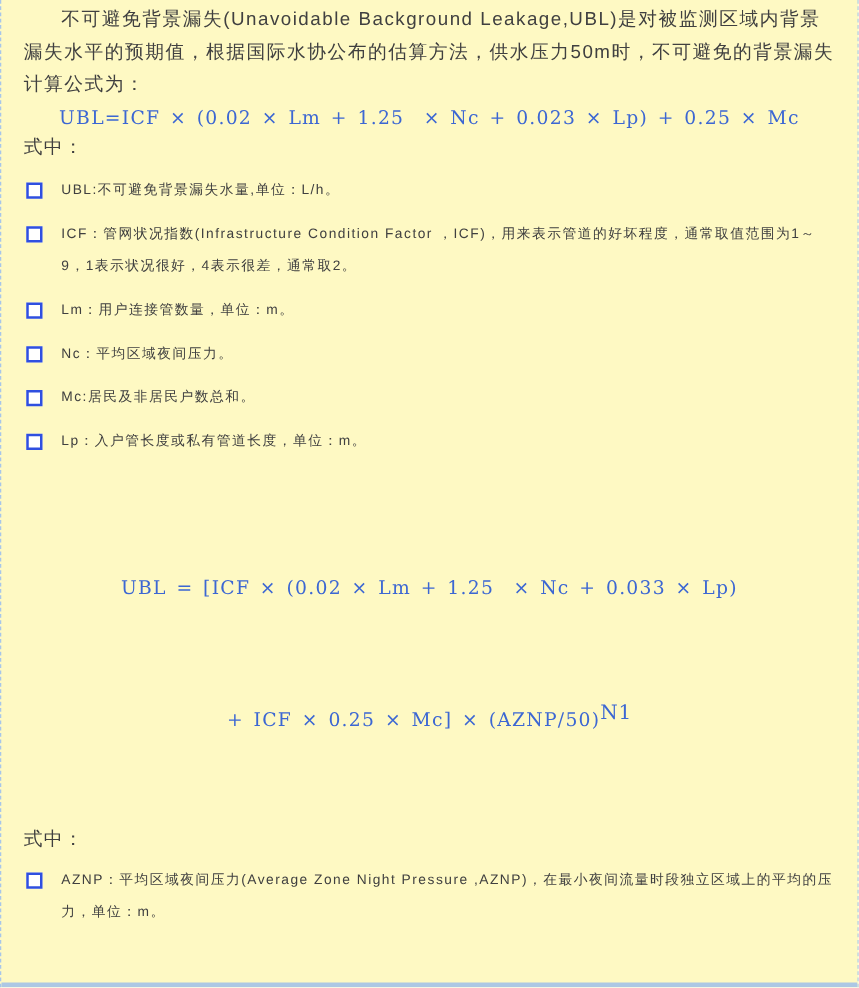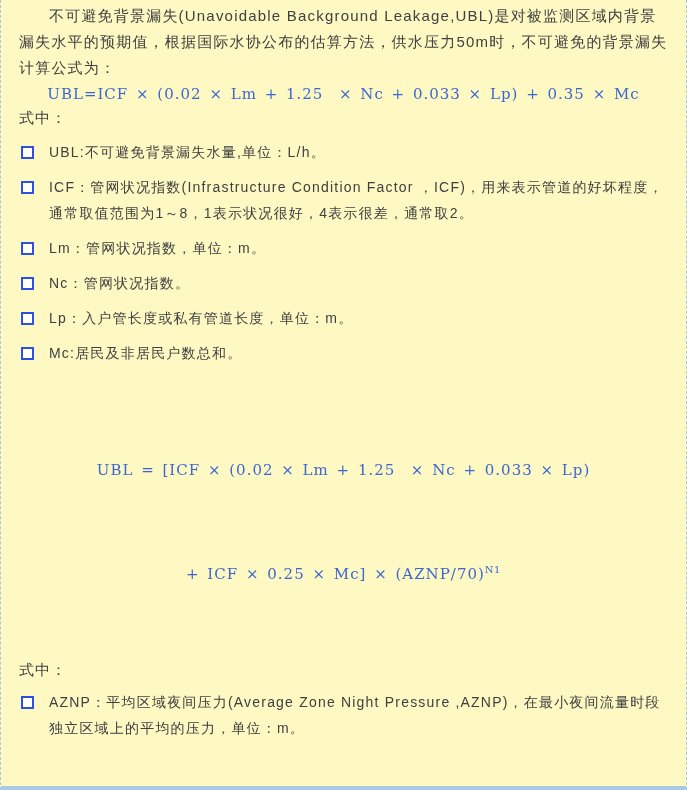--- a/index.html
+++ b/index.html
@@ -31,21 +31,21 @@
     font-family: "DejaVu Serif", serif;
     font-size: 15px;
     letter-spacing: 1px;
     word-spacing: 2px;
     text-align: center;
     white-space: pre;
   }
   .formula1 { margin-top: 2px; line-height: 22px; }
   .formula2 { margin-top: 22px; line-height: 33px; text-align: center; }
   .formula2 sup {
-    font-size: 10px;
+    font-size: 16px;
     vertical-align: super;
     letter-spacing: 0.5px;
   }
   .where {
     margin: 0;
     font-size: 15px;
     line-height: 26px;
     font-weight: normal;
     letter-spacing: 1px;
     color: #3f3f3f;
@@ -63,76 +63,76 @@
   }
   .bullet {
     flex: none;
     width: 9px;
     height: 9px;
     border: 2px solid #2f4fe0;
     background: #ffffff;
     margin: 7px 15px 0 0;
   }
   .term-text {
-    font-size: 14px;
+    font-size: 11px;
     line-height: 26px;
     letter-spacing: 1.2px;
     color: #404040;
   }
   .bottom-strip {
     position: absolute;
     left: 0;
     bottom: 0;
     width: 100%;
     height: 4px;
     background: #adc8e4;
   }
 </style>
 </head>
 <body>
 
 <div class="page">
 
   <p class="para indent p1">不可避免背景漏失(Unavoidable Background Leakage,UBL)是对被监测区域内背景漏失水平的预期值，根据国际水协公布的估算方法，供水压力50m时，不可避免的背景漏失计算公式为：</p>
 
-  <div class="formula formula1">UBL=ICF × (0.02 × Lm + 1.25  × Nc + 0.033 × Lp) + 0.35 × Mc</div>
+  <div class="formula formula1">UBL=ICF × (0.02 × Lm + 1.25  × Nc + 0.023 × Lp) + 0.25 × Mc</div>
 
   <p class="where">式中：</p>
 
   <ul class="terms">
     <li class="term">
       <span class="bullet"></span>
       <span class="term-text">UBL:不可避免背景漏失水量,单位：L/h。</span>
     </li>
     <li class="term">
       <span class="bullet"></span>
-      <span class="term-text">ICF：管网状况指数(Infrastructure Condition Factor ，ICF)，用来表示管道的好坏程度，通常取值范围为1～8，1表示状况很好，4表示很差，通常取2。</span>
+      <span class="term-text">ICF：管网状况指数(Infrastructure Condition Factor ，ICF)，用来表示管道的好坏程度，通常取值范围为1～9，1表示状况很好，4表示很差，通常取2。</span>
     </li>
     <li class="term">
       <span class="bullet"></span>
-      <span class="term-text">Lm：管网状况指数，单位：m。</span>
+      <span class="term-text">Lm：用户连接管数量，单位：m。</span>
     </li>
     <li class="term">
       <span class="bullet"></span>
-      <span class="term-text">Nc：管网状况指数。</span>
+      <span class="term-text">Nc：平均区域夜间压力。</span>
+    </li>
+    <li class="term">
+      <span class="bullet"></span>
+      <span class="term-text">Mc:居民及非居民户数总和。</span>
     </li>
     <li class="term">
       <span class="bullet"></span>
       <span class="term-text">Lp：入户管长度或私有管道长度，单位：m。</span>
-    </li>
-    <li class="term">
-      <span class="bullet"></span>
-      <span class="term-text">Mc:居民及非居民户数总和。</span>
     </li>
   </ul>
 
 
   <div class="formula formula2">
     <div>UBL = [ICF × (0.02 × Lm + 1.25  × Nc + 0.033 × Lp)</div>
-    <div><span>+ ICF × 0.25 × Mc] × (AZNP/70)</span><sup>N1</sup></div>
+    <div><span>+ ICF × 0.25 × Mc] × (AZNP/50)</span><sup>N1</sup></div>
   </div>
 
   <p class="where">式中：</p>
 
   <ul class="terms second">
     <li class="term">
       <span class="bullet"></span>
       <span class="term-text">AZNP：平均区域夜间压力(Average Zone Night Pressure ,AZNP)，在最小夜间流量时段独立区域上的平均的压力，单位：m。</span>
     </li>
 

